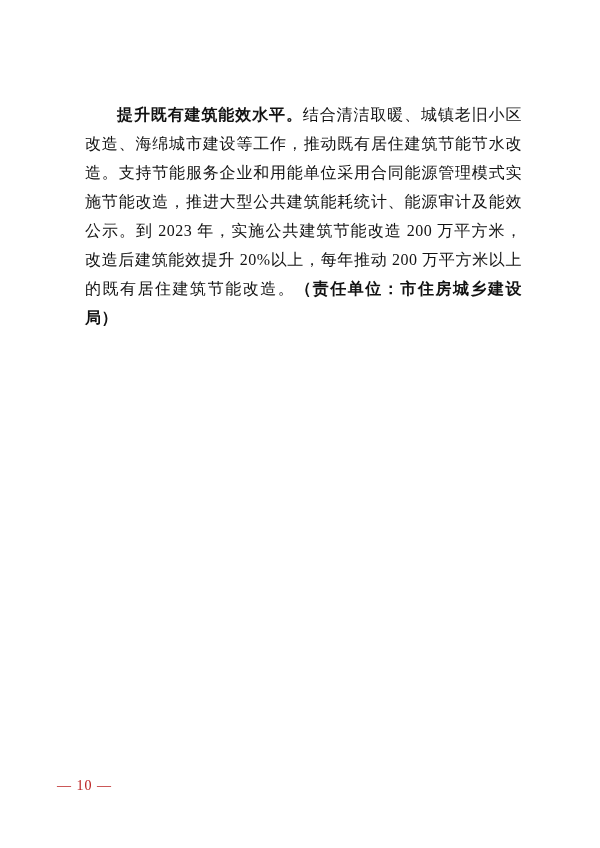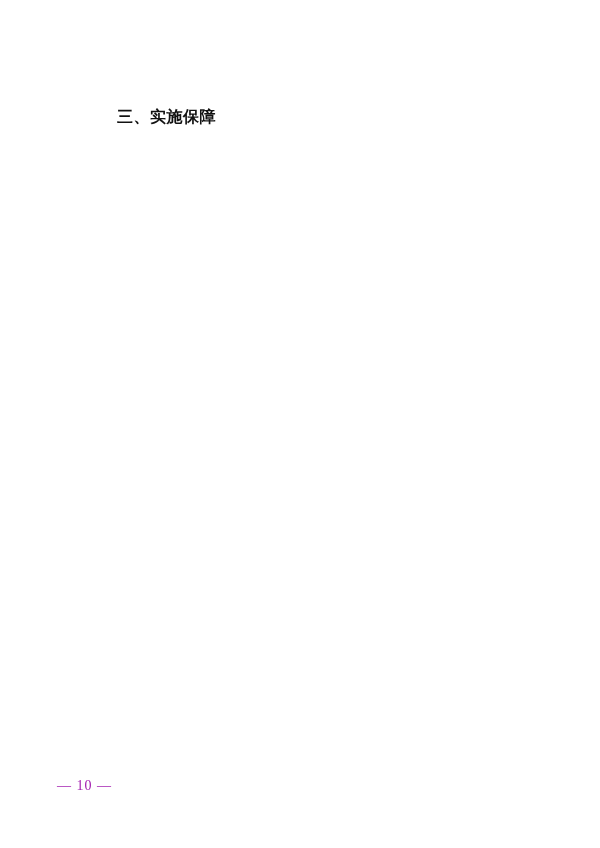--- a/index.html
+++ b/index.html
@@ -47,31 +47,31 @@
     text-indent: 2em;
     font-weight: 700;
     font-size: 16px;
   }
   .page-number {
     position: absolute;
     left: 57px;
     top: 778px;
     font-size: 14px;
     letter-spacing: 1px;
-    color: #a21caf;
+    color: #b91c1c;
   }
 </style>
 </head>
 <body>
 
 <div class="page">
   <div class="content">
 
+    <p class="para"><span class="hei">提升既有建筑能效水平。</span><span>结合清洁取暖、城镇老旧小区改造、海绵城市建设等工作，推动既有居住建筑节能节水改造。支持节能服务企业和用能单位采用合同能源管理模式实施节能改造，推进大型公共建筑能耗统计、能源审计及能效公示。到 2023 年，实施公共建筑节能改造 200 万平方米，改造后建筑能效提升 20%以上，每年推动 200 万平方米以上的既有居住建筑节能改造。</span><span class="hei">（责任单位：市住房城乡建设局）</span></p>
 
 
-    <div class="heading">三、实施保障</div>
 
 
 
   </div>
 
   <div class="page-number">— 10 —</div>
 </div>
 
 </body></html>

